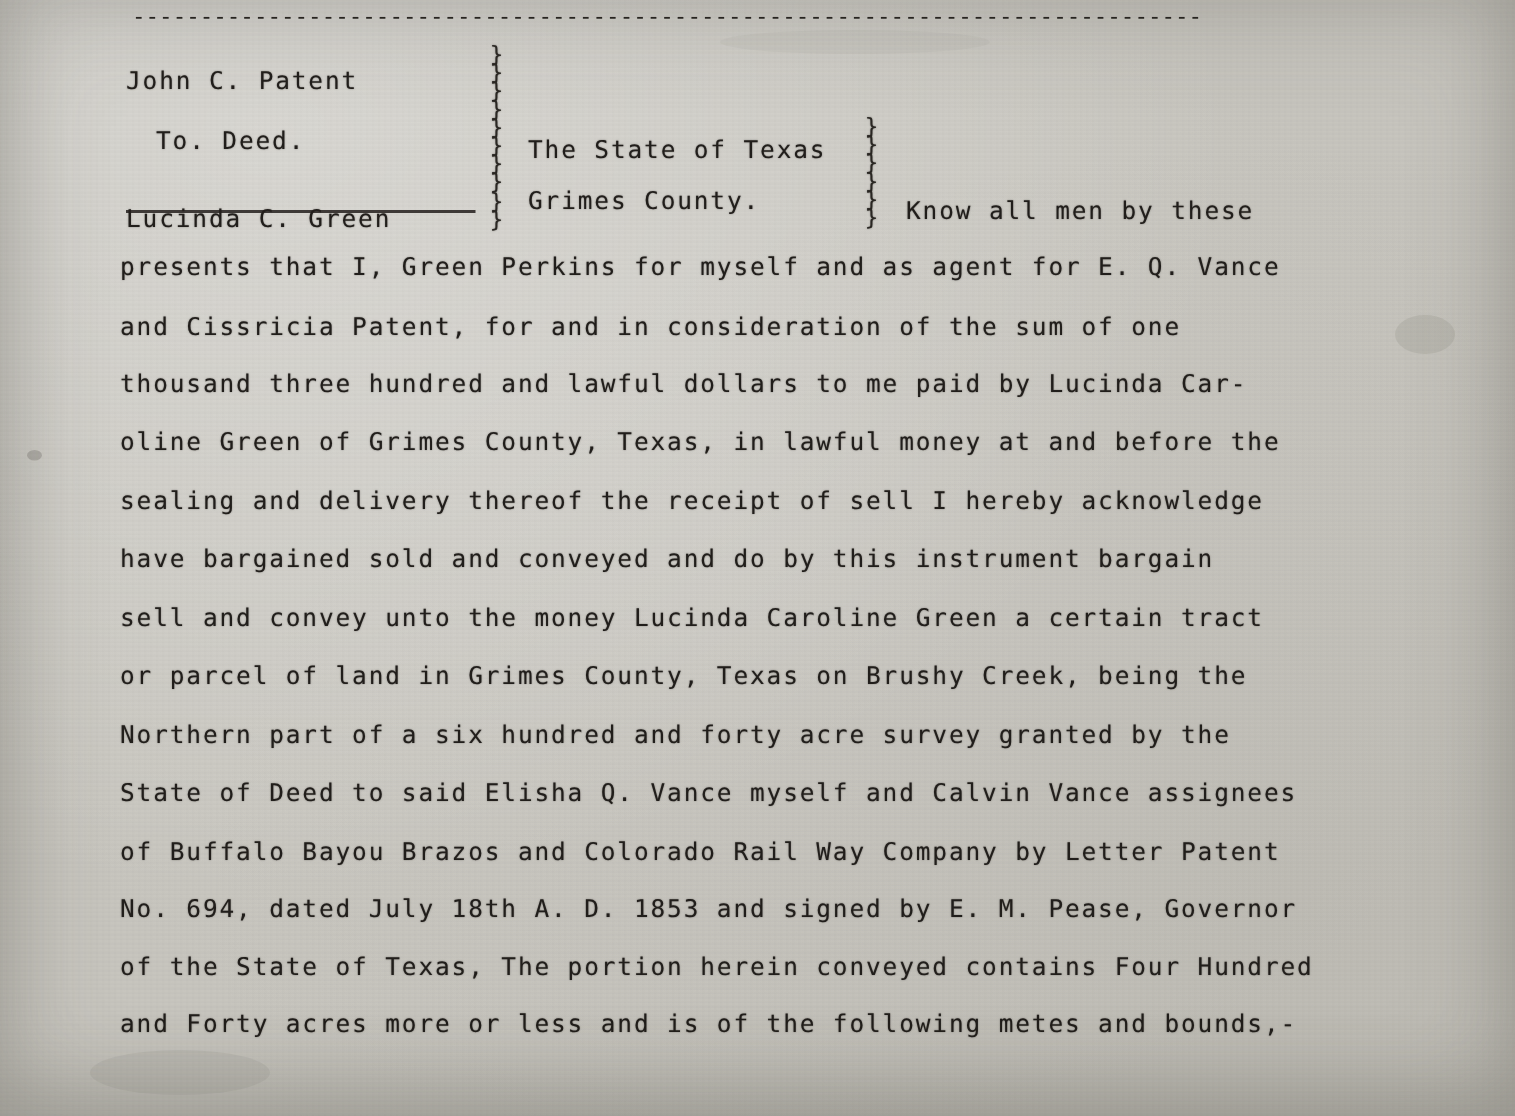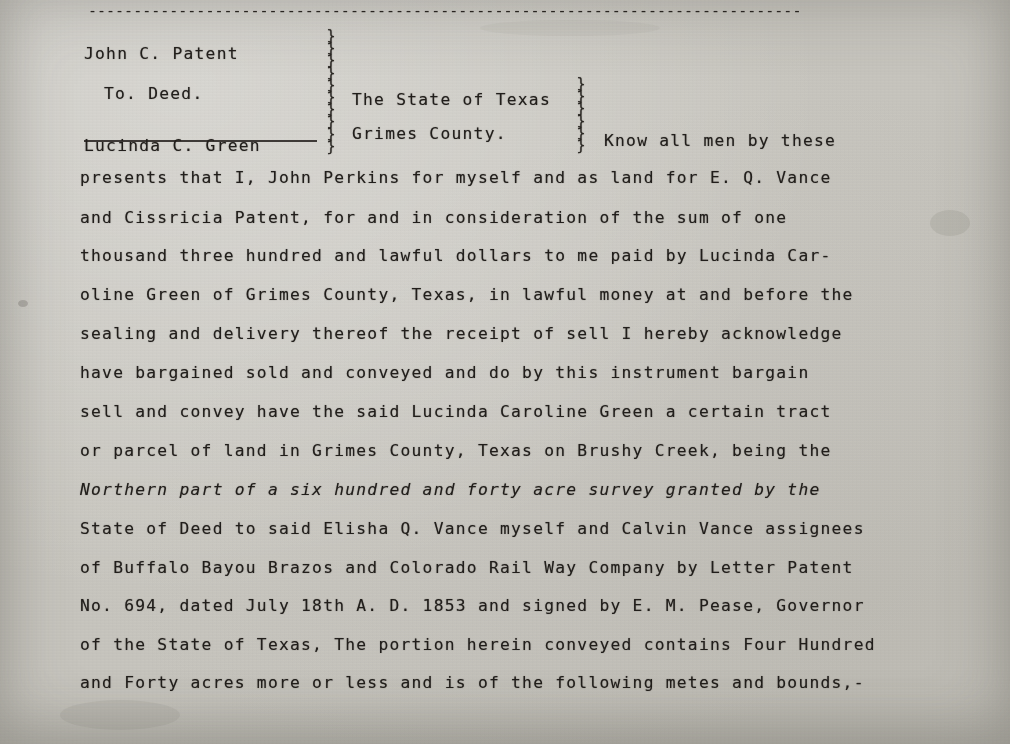--- a/index.html
+++ b/index.html
@@ -147,29 +147,29 @@
     <div class="line hdr" style="top:126px;">Lucinda C. Green</div>
     <div class="underline-name"></div>
 
     <div class="brace-col">}<br>}<br>}<br>}<br>}<br>}<br>}<br>}<br>}<br>}</div>
     <div class="brace-col2">}<br>}<br>}<br>}<br>}<br>}</div>
 
     <div class="line state-line" style="top:80px;">The State of Texas</div>
     <div class="line county-line" style="top:114px;">Grimes County.</div>
 
     <div class="line know-line" style="top:121px;">Know all men by these</div>
-    <div class="line body-line" style="top:158px;">presents that I, John Perkins for myself and as land for E. Q. Vance</div>
+    <div class="line body-line" style="top:158px;">presents that I, Green Perkins for myself and as agent for E. Q. Vance</div>
     <div class="line body-line" style="top:198px;">and Cissricia Patent, for and in consideration of the sum of one</div>
     <div class="line body-line" style="top:236px;">thousand three hundred and lawful dollars to me paid by Lucinda Car-</div>
     <div class="line body-line" style="top:275px;">oline Green of Grimes County, Texas, in lawful money at and before the</div>
     <div class="line body-line" style="top:314px;">sealing and delivery thereof the receipt of sell I hereby acknowledge</div>
     <div class="line body-line" style="top:353px;">have bargained sold and conveyed and do by this instrument bargain</div>
-    <div class="line body-line" style="top:392px;">sell and convey have the said Lucinda Caroline Green a certain tract</div>
+    <div class="line body-line" style="top:392px;">sell and convey unto the money Lucinda Caroline Green a certain tract</div>
     <div class="line body-line" style="top:431px;">or parcel of land in Grimes County, Texas on Brushy Creek, being the</div>
-    <div class="line body-line" style="top:470px;font-style:italic;">Northern part of a six hundred and forty acre survey granted by the</div>
+    <div class="line body-line" style="top:470px;">Northern part of a six hundred and forty acre survey granted by the</div>
     <div class="line body-line" style="top:509px;">State of Deed to said Elisha Q. Vance myself and Calvin Vance assignees</div>
     <div class="line body-line" style="top:548px;">of Buffalo Bayou Brazos and Colorado Rail Way Company by Letter Patent</div>
     <div class="line body-line" style="top:586px;">No. 694, dated July 18th A. D. 1853 and signed by E. M. Pease, Governor</div>
     <div class="line body-line" style="top:625px;">of the State of Texas, The portion herein conveyed contains Four Hundred</div>
     <div class="line body-line" style="top:663px;">and Forty acres more or less and is of the following metes and bounds,-</div>
 
   </div>
 
   <div class="smudge s1"></div>
   <div class="smudge s2"></div>

